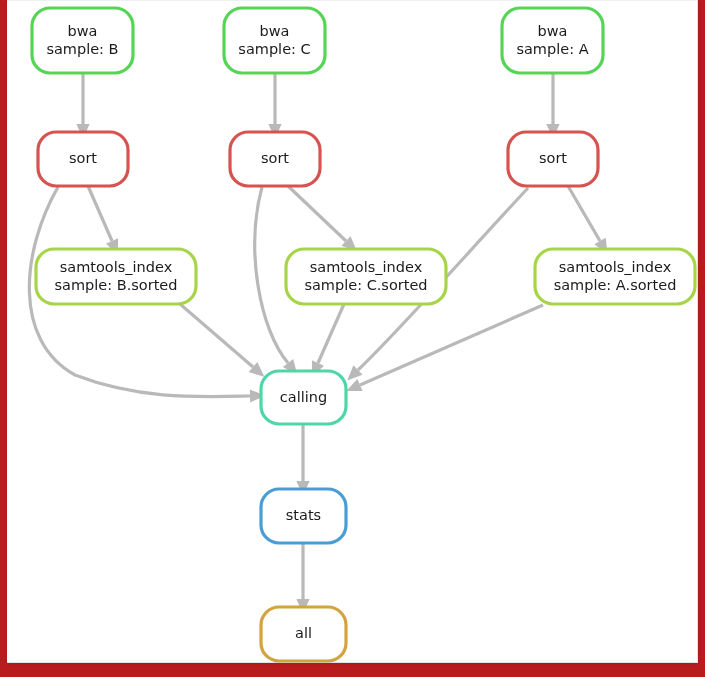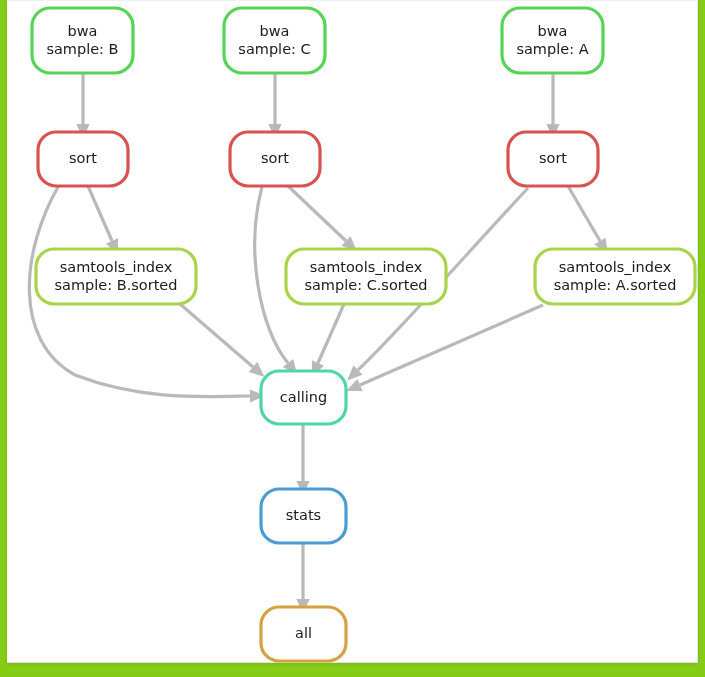--- a/index.html
+++ b/index.html
@@ -5,21 +5,21 @@
   html, body {
     margin: 0;
     padding: 0;
     background: #ffffff;
     font-family: "DejaVu Sans", sans-serif;
   }
   #screenshot {
     position: relative;
     width: 705px;
     height: 677px;
-    background: #84cc16;
+    background: #b91c1c;
     overflow: hidden;
   }
   
   #canvas-frame {
     position: absolute;
     left: 7px;
     top: 0px;
     width: 690px;
     height: 662px;
     background: #ffffff;

